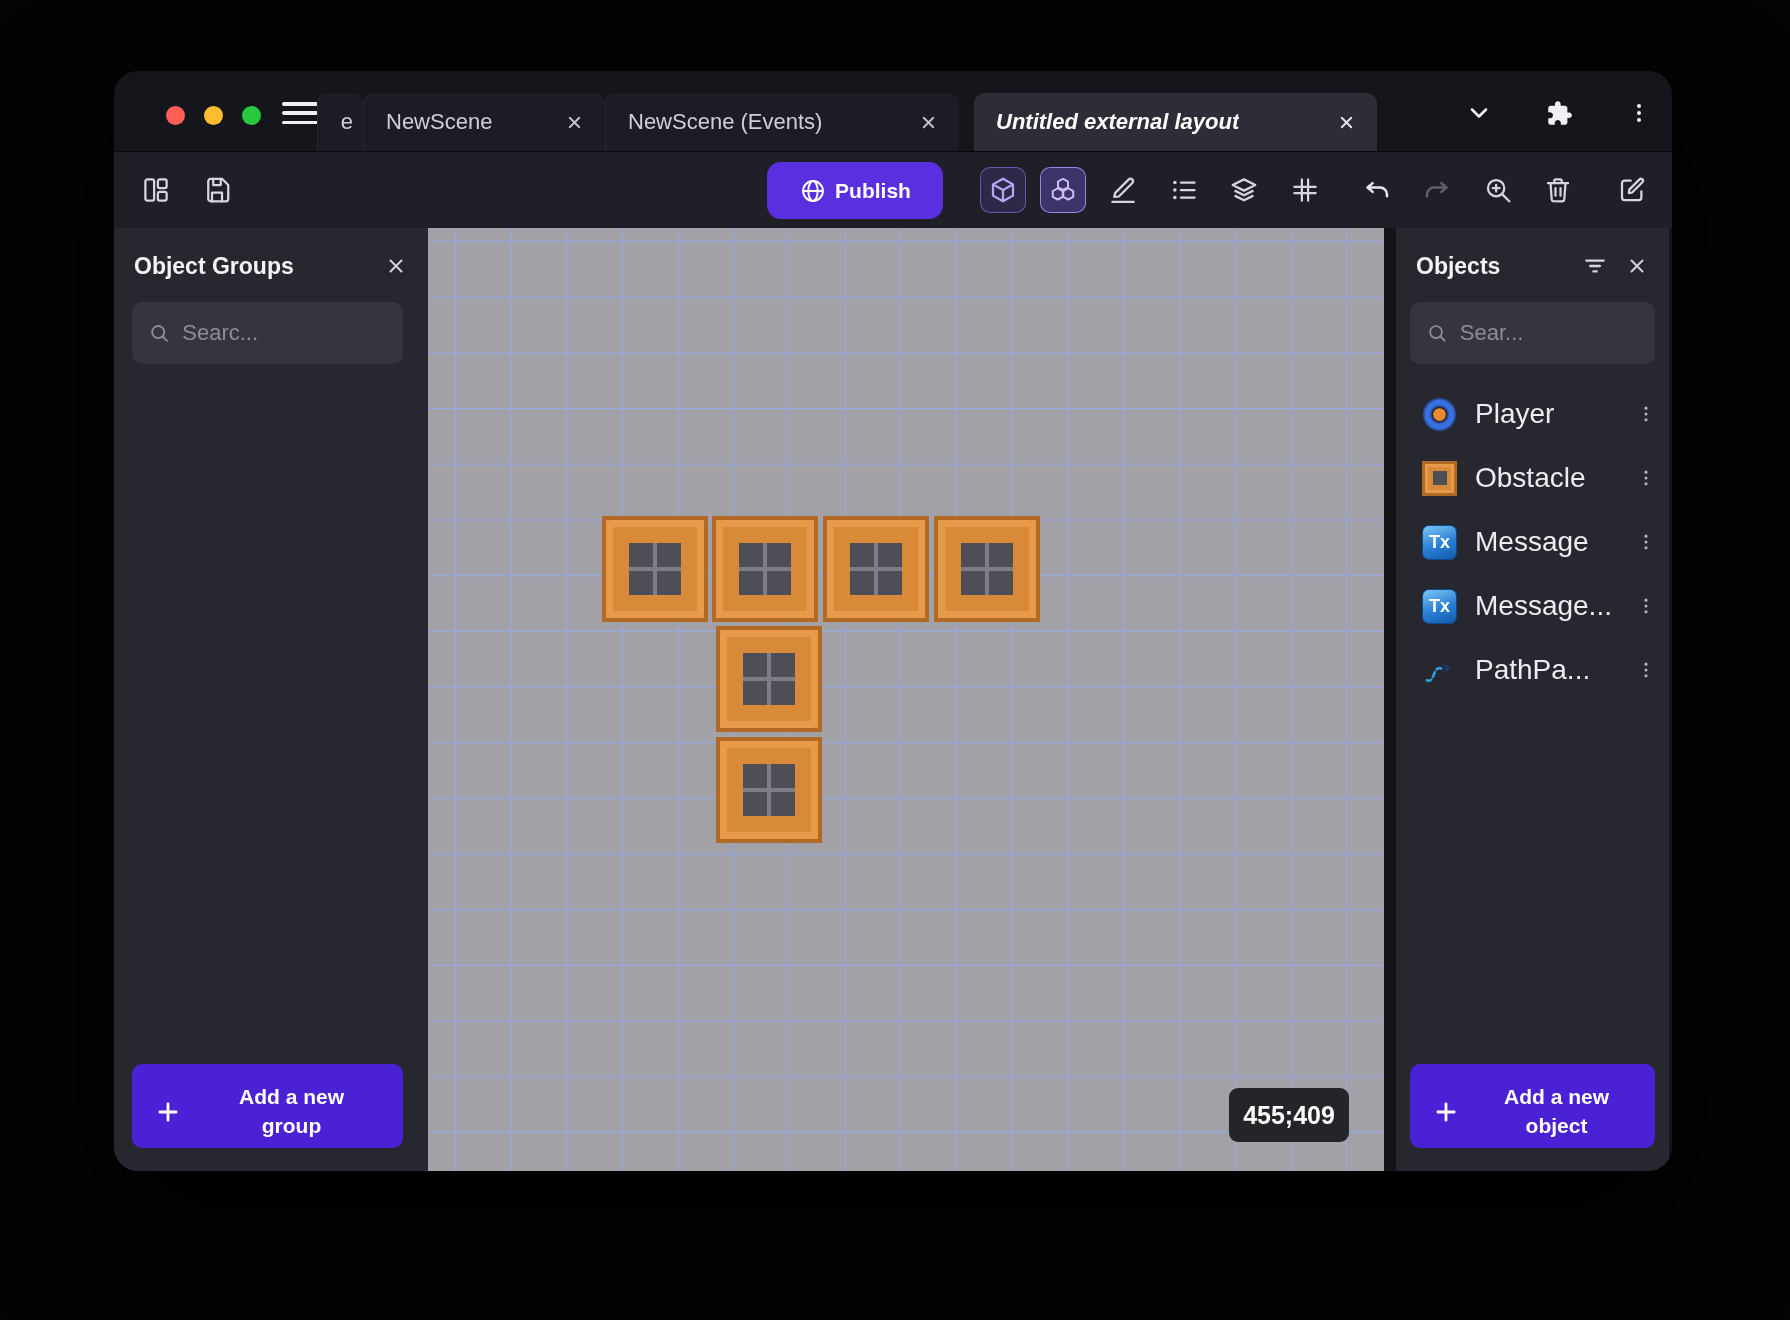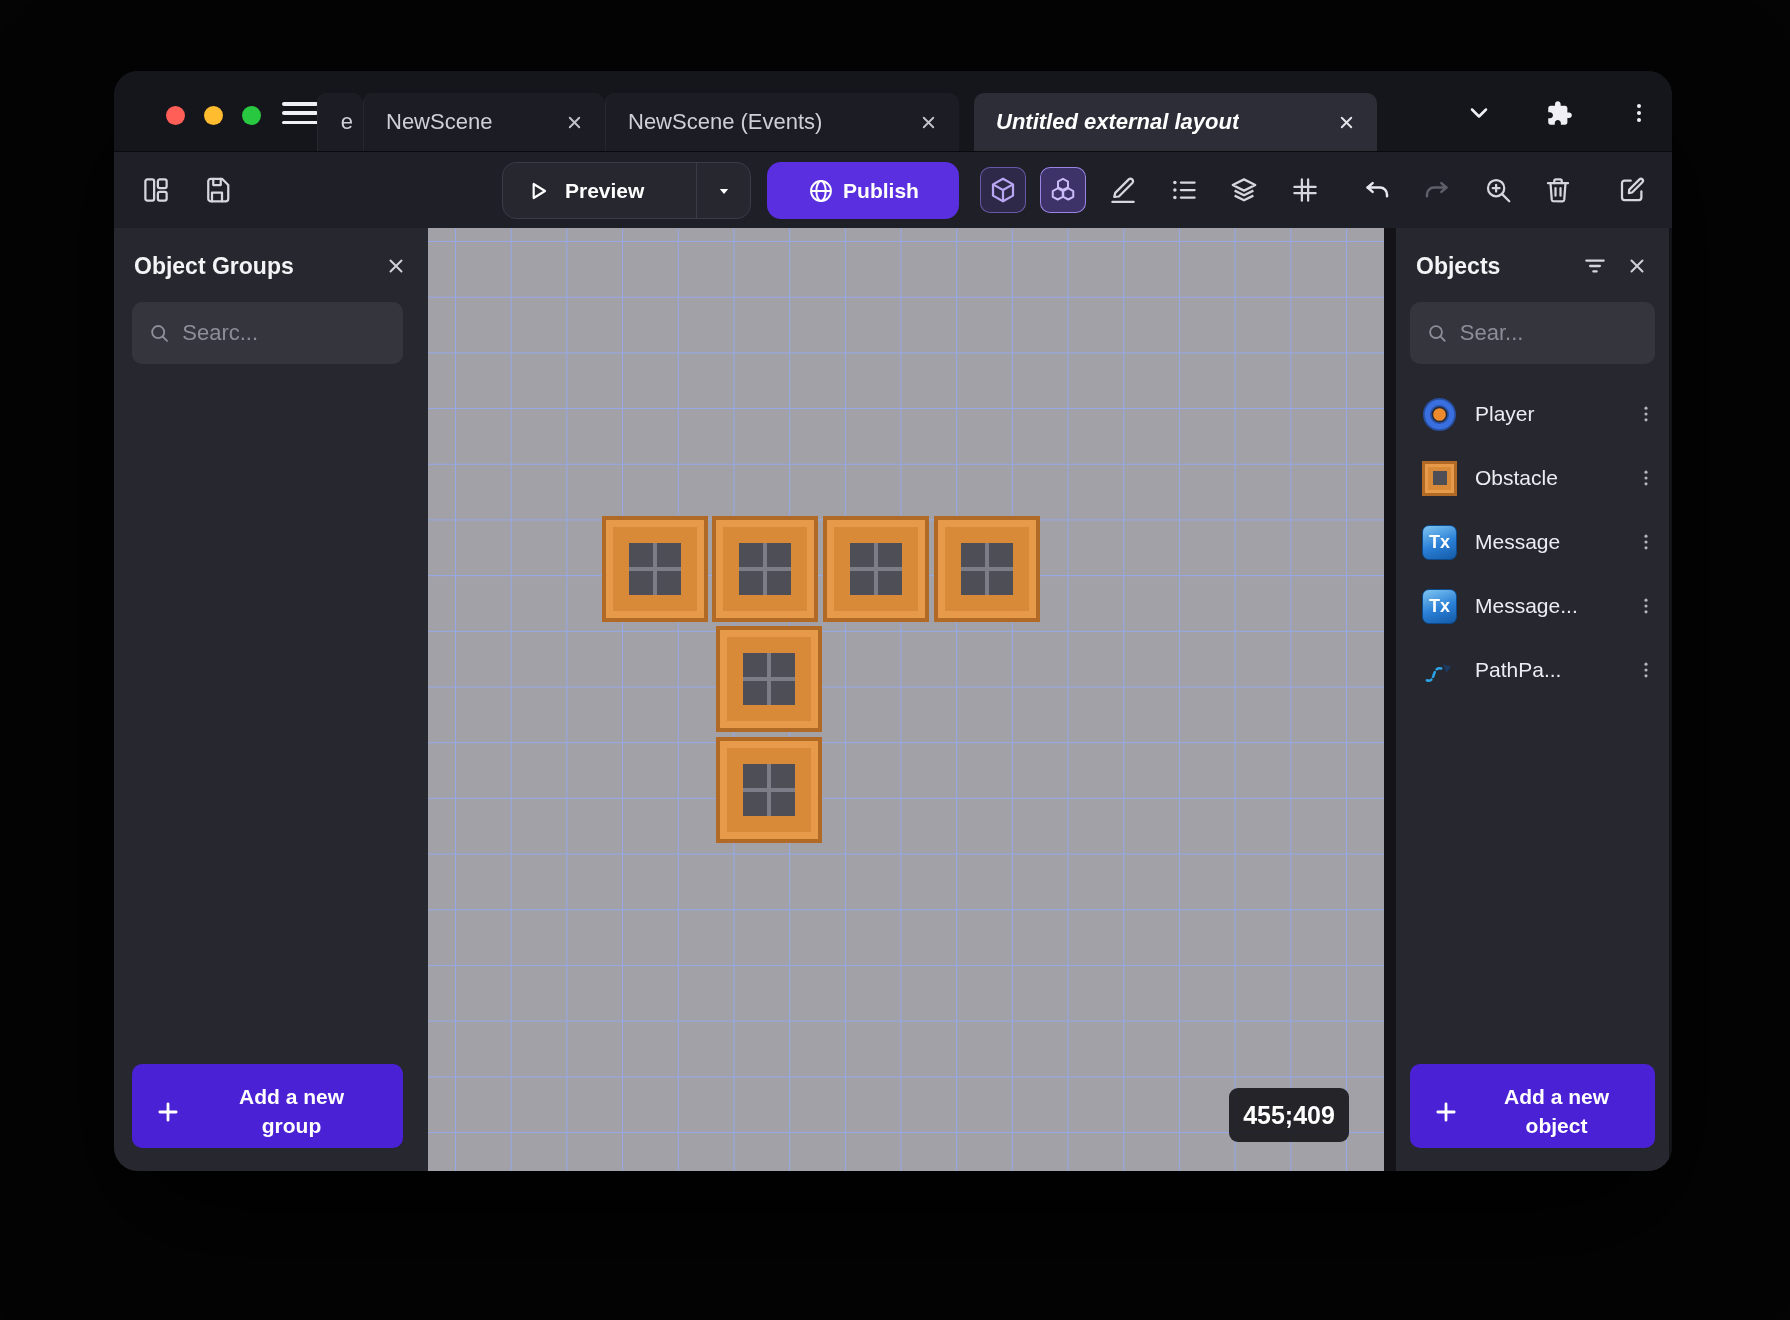--- a/index.html
+++ b/index.html
@@ -47,21 +47,21 @@
   .tbtn{ position:absolute; top:15px; width:46px; height:46px; border-radius:10px;
     display:flex; align-items:center; justify-content:center; background:transparent; border:none; cursor:pointer; }
   .tbtn.hl1{ background:rgba(124,94,240,.16); border:1.5px solid rgba(154,128,245,.55); }
   .tbtn.hl2{ background:rgba(124,94,240,.32); border:1.5px solid rgba(170,148,250,.85); }
   .preview-btn{ position:absolute; left:388px; top:10px; width:249px; height:57px; border-radius:14px;
     background:#27272f; border:1px solid #3b3b48; display:flex; align-items:center; cursor:pointer; color:#fff; }
   .preview-btn .pv-label{ font-size:21px; font-weight:700; margin-left:14px; }
   .pv-drop{ margin-left:auto; width:54px; height:100%; display:flex; align-items:center; justify-content:center;
     border-left:1px solid #3b3b48; cursor:pointer; }
   .pv-play{ margin-left:22px; display:flex; }
-  .publish-btn{ position:absolute; left:653px; top:10px; width:192px; height:57px; border-radius:14px;
+  .publish-btn{ position:absolute; left:653px; top:10px; width:176px; height:57px; border-radius:14px;
     background:var(--accent); border:none; display:flex; align-items:center; justify-content:center; gap:8px;
     color:#fff; font-size:21px; font-weight:700; cursor:pointer; }
   
   .content{ display:flex; height:943px; background:#131318; }
   .panel{ background:#27272f; display:flex; flex-direction:column; }
   .panel.left{ width:314px; }
   .panel.right{ width:273px; margin-left:12px; margin-right:3px; }
   .panel-head{ display:flex; align-items:center; margin:16px 14px 0 20px; height:44px; gap:6px; }
   .panel-title{ font-size:23px; font-weight:600; color:#f4f4f7; flex:1; }
   .icon-btn{ width:36px; height:36px; display:flex; align-items:center; justify-content:center;
@@ -74,21 +74,21 @@
   .search input::placeholder{ color:#8d8d98; }
   .add-btn{ margin:auto 25px 23px 18px; height:84px; border-radius:10px; background:var(--btn-purple);
     border:none; display:flex; align-items:center; color:#fff; padding:11px 8px 0 22px; gap:6px; cursor:pointer; }
   .panel.right .add-btn{ margin:auto 14px 23px 14px; }
   .add-lines{ flex:1; text-align:center; font-size:21px; font-weight:700; line-height:1.35; color:#fff;
     font-family:"Liberation Sans", sans-serif; }
   .add-lines span{ display:block; }
   
   .obj-list{ margin-top:21px; display:flex; flex-direction:column; gap:6px; }
   .obj-row{ height:58px; display:flex; align-items:center; padding:0 6px 0 26px; gap:18px; cursor:pointer; }
-  .obj-name{ flex:1; color:#ececf2; font-size:21px; white-space:nowrap; overflow:hidden; }
+  .obj-name{ flex:1; color:#ececf2; font-size:28px; white-space:nowrap; overflow:hidden; }
   .kebab-btn{ width:34px; height:34px; background:none; border:none; cursor:pointer;
     display:flex; align-items:center; justify-content:center; }
   .obstacle-ic{ width:35px; height:35px; background:var(--block-fill); border:3px solid var(--block-border);
     box-shadow:inset 0 0 0 3px #e79a49; display:flex; align-items:center; justify-content:center; flex:0 0 auto; }
   .obstacle-ic .obstacle-core{ width:14px; height:14px; background:#4e4e57; }
   .tx-ic{ width:35px; height:35px; border-radius:7px; flex:0 0 auto;
     background:linear-gradient(160deg,#7ec6f2 0%,#2a7fd6 55%,#145ba8 100%);
     border:1px solid #0d4a8c; color:#fff; font-weight:700; font-size:18px;
     display:flex; align-items:center; justify-content:center; }
   
@@ -191,33 +191,20 @@
         </svg>
     </button>
     <button class="tbtn" style="left:80px;">
       <svg width="30" height="30" viewBox="0 0 24 24" fill="none" stroke="#d6d6de" stroke-width="1.8" stroke-linecap="round" stroke-linejoin="round">
           <path d="M5 5a2 2 0 012-2h9l5 5v11a2 2 0 01-2 2H7a2 2 0 01-2-2z"></path>
           <path d="M9 3v5h6V3"></path>
           <path d="M8 21v-7h8v7"></path>
         </svg>
     </button>
 
-    <div class="preview-btn">
-      <span class="pv-play">
-        <svg width="26" height="26" viewBox="0 0 24 24" fill="none" stroke="#ffffff" stroke-width="2" stroke-linejoin="round">
-            <path d="M8 5.5v13l10.5-6.5z"></path>
-          </svg>
-      </span>
-      <span class="pv-label">Preview</span>
-      <span class="pv-drop">
-        <svg width="20" height="20" viewBox="0 0 24 24" fill="#ffffff">
-            <path d="M7 9.5l5 6 5-6z"></path>
-          </svg>
-      </span>
-    </div>
 
     <button class="publish-btn">
       <svg width="28" height="28" viewBox="0 0 24 24" fill="none" stroke="#ffffff" stroke-width="1.7">
           <circle cx="12" cy="12" r="8.5"></circle>
           <ellipse cx="12" cy="12" rx="4" ry="8.5"></ellipse>
           <path d="M3.5 12h17"></path>
         </svg>
       <span>Publish</span>
     </button>
 

